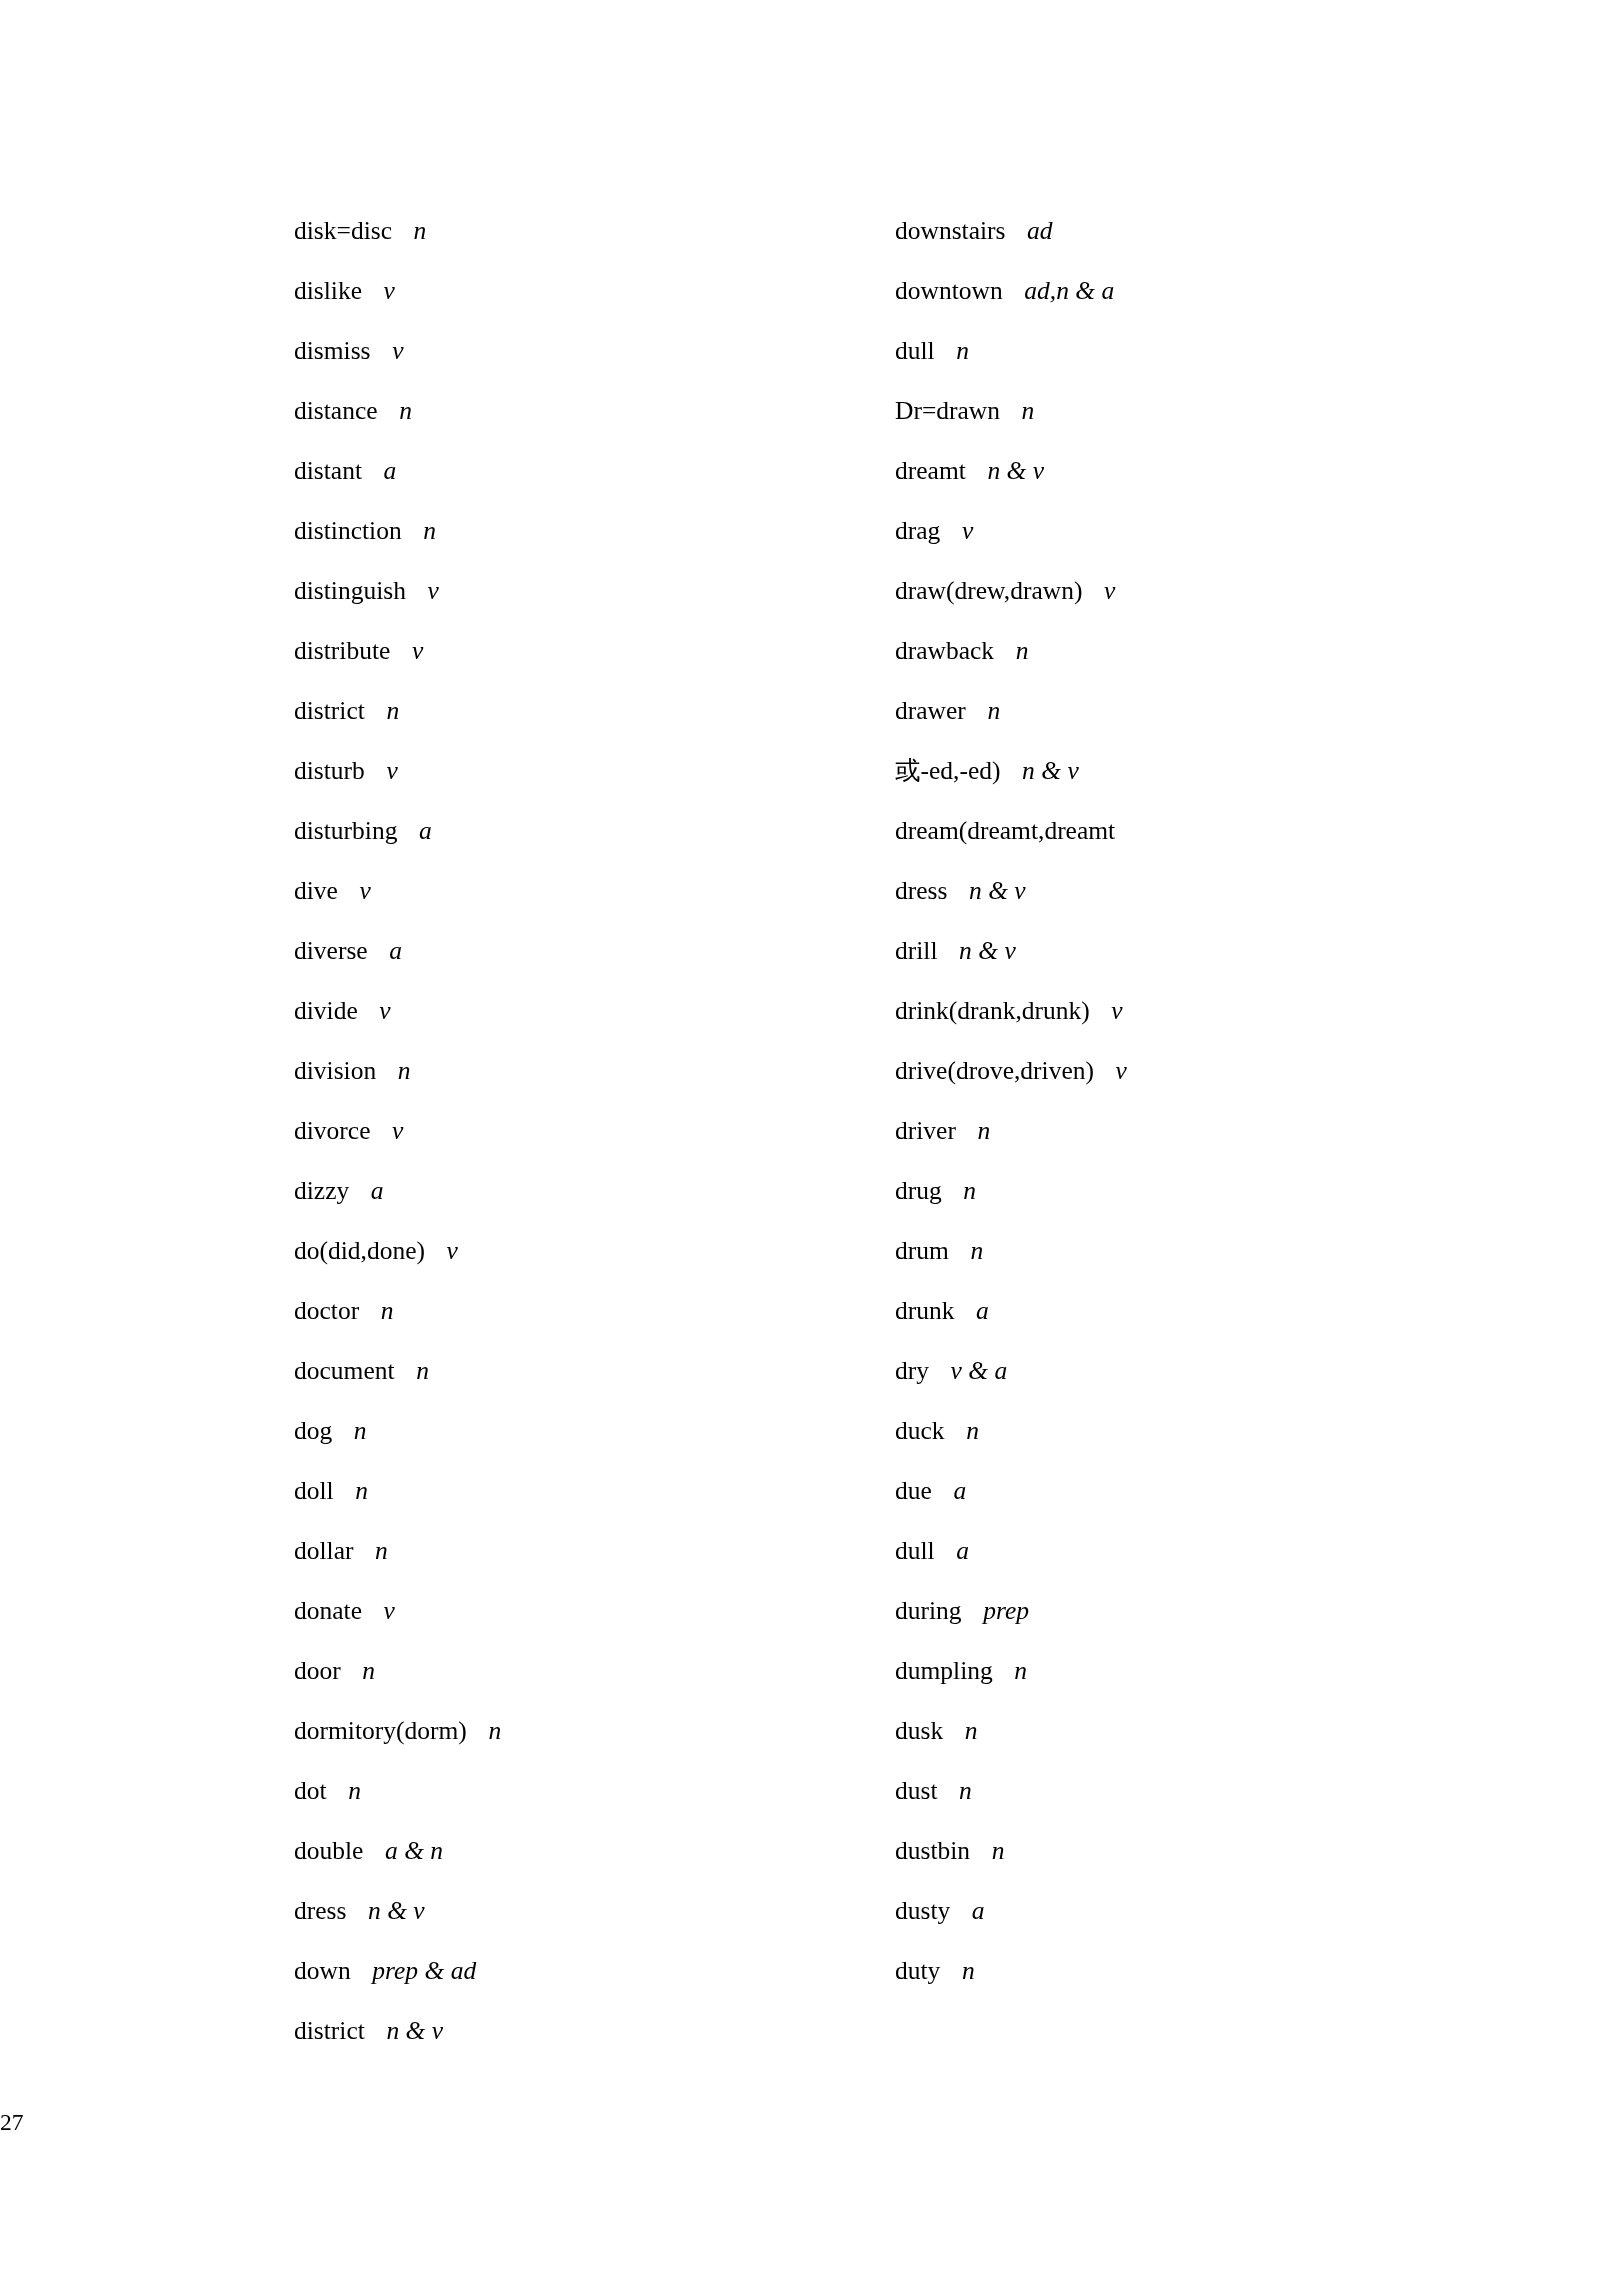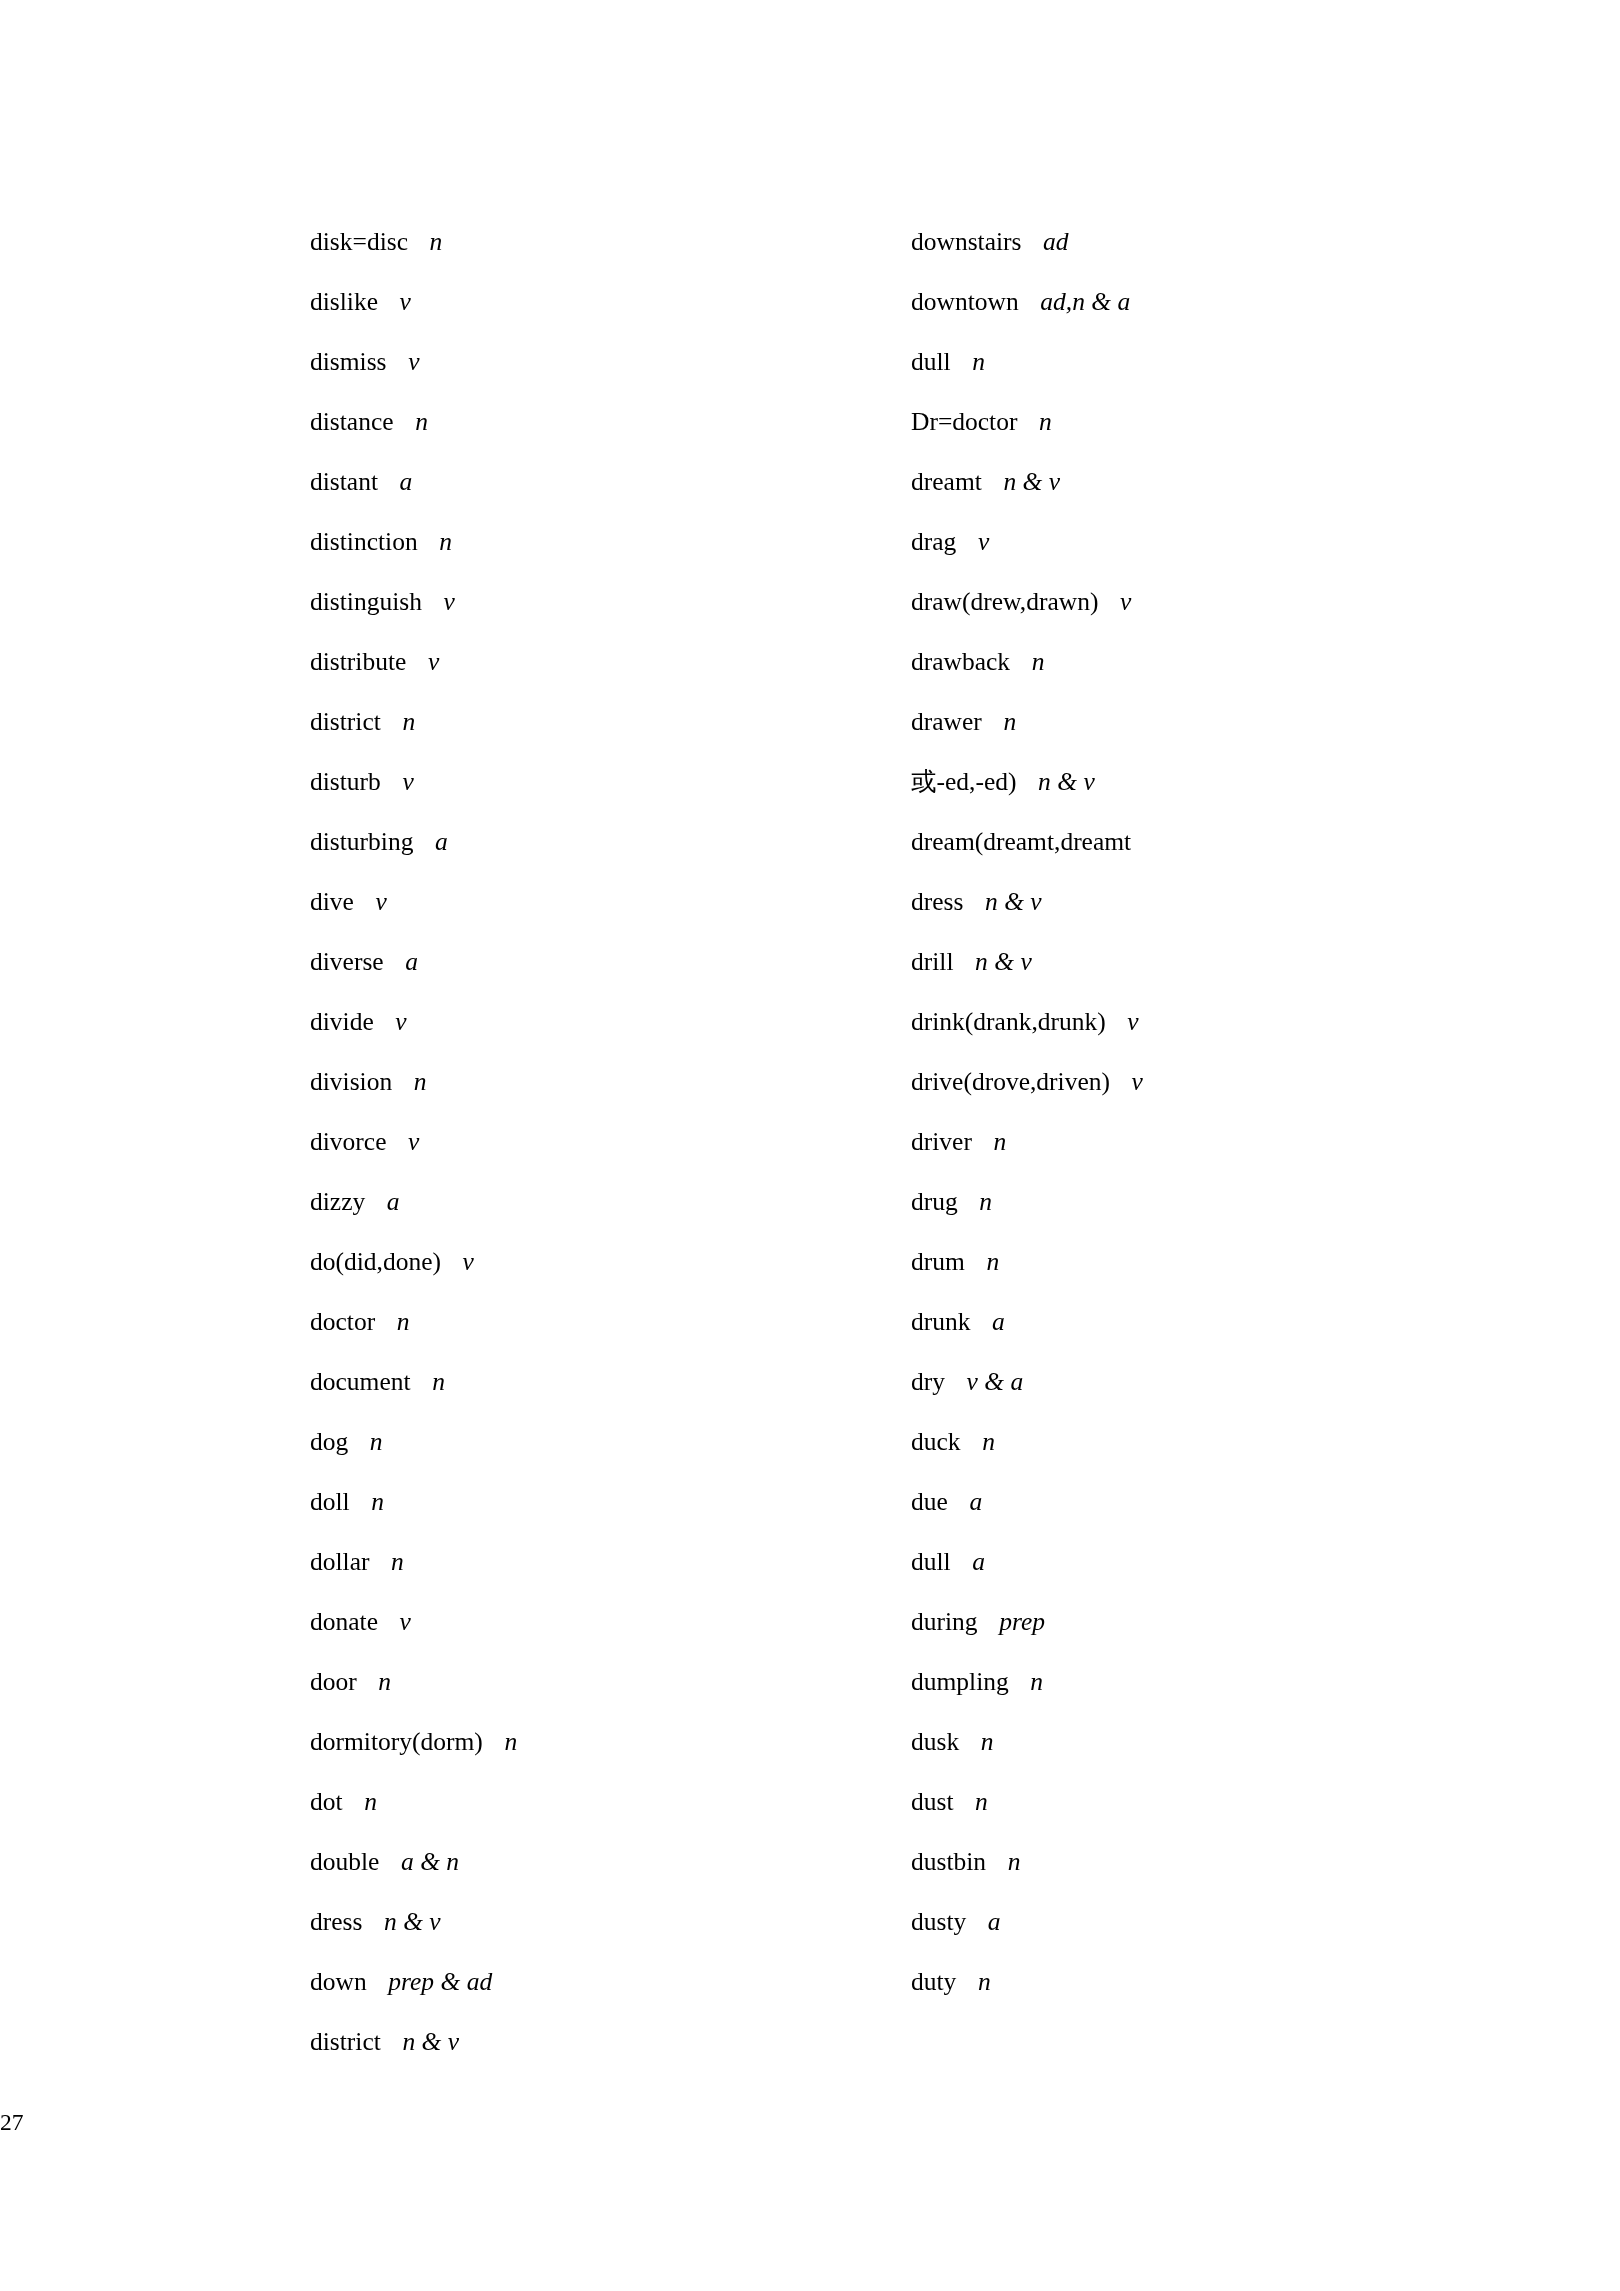--- a/index.html
+++ b/index.html
@@ -23,23 +23,22 @@
     height: 2292px;
   }
   .columns {
     position: absolute;
     left: 294px;
     top: 201px;
     width: 1039px;
   }
   .col {
     position: absolute;
-    top: 11px;
+    top: 0;
     width: 510px;
-    margin-left: 16px;
   }
   .col-left { left: 0; }
   .col-right { left: 601px; }
 
   .entry {
     height: 60px;
     line-height: 60px;
     white-space: nowrap;
     font-size: 25.5px;
   }
@@ -96,21 +95,21 @@
         <div class="entry"><span class="word">dot</span><span class="pos">n</span></div>
         <div class="entry"><span class="word">double</span><span class="pos">a &amp; n</span></div>
         <div class="entry"><span class="word">dress</span><span class="pos">n &amp; v</span></div>
         <div class="entry"><span class="word">down</span><span class="pos">prep &amp; ad</span></div>
         <div class="entry"><span class="word">district</span><span class="pos">n &amp; v</span></div>
       </div>
     <div class="col col-right" id="col-right">
         <div class="entry"><span class="word">downstairs</span><span class="pos">ad</span></div>
         <div class="entry"><span class="word">downtown</span><span class="pos">ad,n &amp; a</span></div>
         <div class="entry"><span class="word">dull</span><span class="pos">n</span></div>
-        <div class="entry"><span class="word">Dr=doctor</span><span class="pos">n</span></div>
+        <div class="entry"><span class="word">Dr=drawn</span><span class="pos">n</span></div>
         <div class="entry"><span class="word">dreamt</span><span class="pos">n &amp; v</span></div>
         <div class="entry"><span class="word">drag</span><span class="pos">v</span></div>
         <div class="entry"><span class="word">draw(drew,drawn)</span><span class="pos">v</span></div>
         <div class="entry"><span class="word">drawback</span><span class="pos">n</span></div>
         <div class="entry"><span class="word">drawer</span><span class="pos">n</span></div>
         <div class="entry"><span class="word">或-ed,-ed)</span><span class="pos">n &amp; v</span></div>
         <div class="entry"><span class="word">dream(dreamt,dreamt</span></div>
         <div class="entry"><span class="word">dress</span><span class="pos">n &amp; v</span></div>
         <div class="entry"><span class="word">drill</span><span class="pos">n &amp; v</span></div>
         <div class="entry"><span class="word">drink(drank,drunk)</span><span class="pos">v</span></div>

